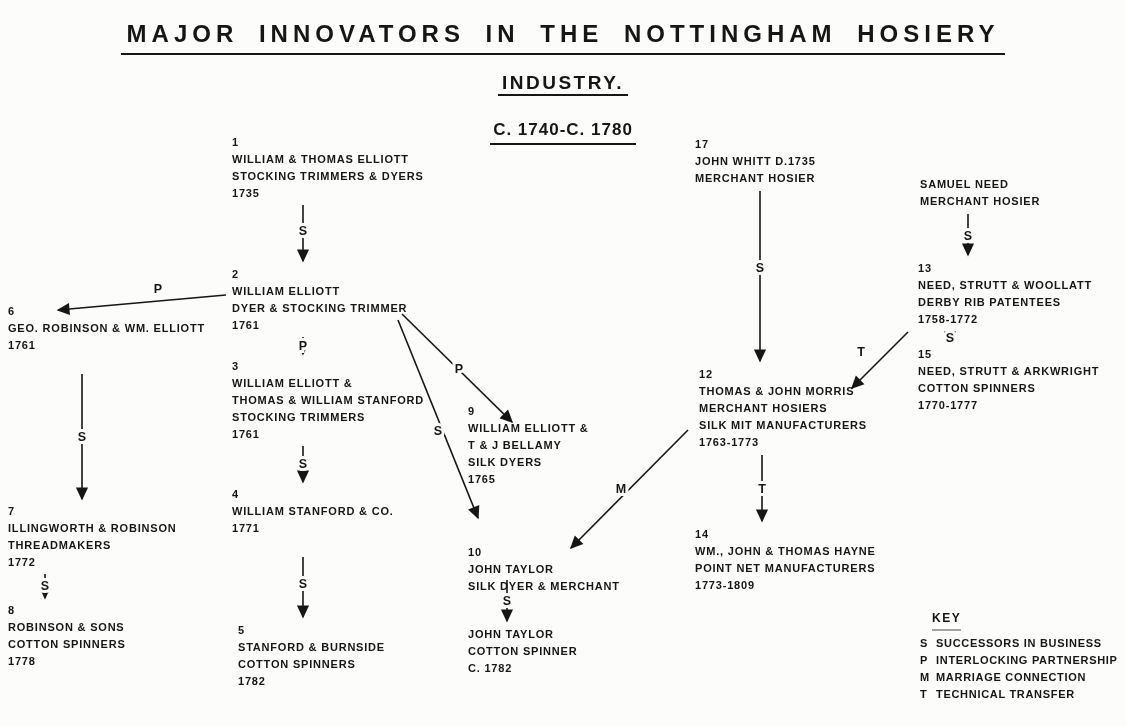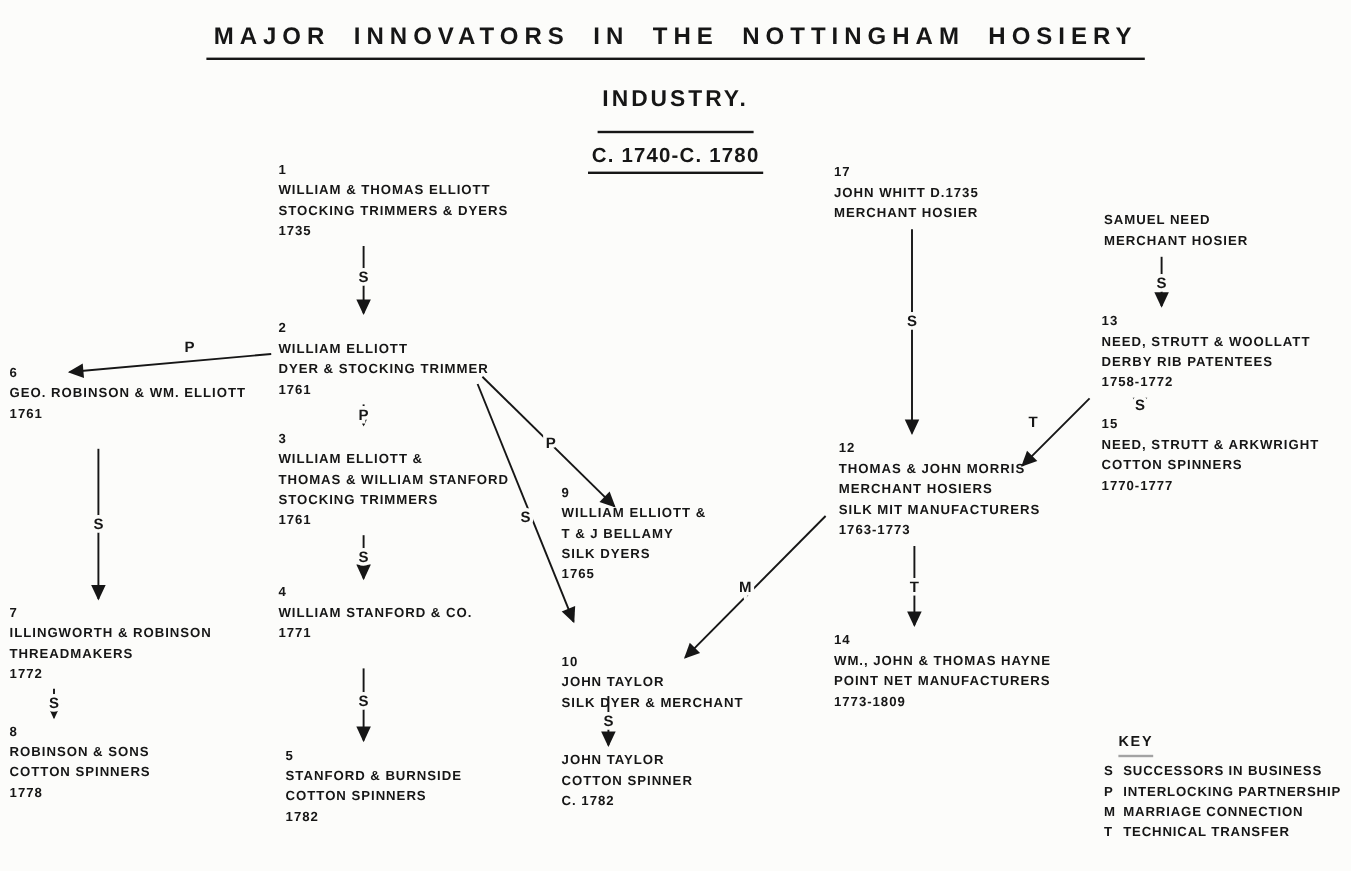--- a/index.html
+++ b/index.html
@@ -4,22 +4,22 @@
 <style>
   * { margin:0; padding:0; box-sizing:border-box; }
   html,body { background:#d8d8d8; }
   #page {
     position:relative; width:1126px; height:726px; margin:0 auto;
     background:#fcfcfa; color:#161616; overflow:hidden;
     font-family:"Liberation Sans", sans-serif;
   }
   .title-row { position:absolute; left:0; width:100%; text-align:center; }
   .title-row span { display:inline-block; font-weight:700; border-bottom:2.5px solid #161616; }
-  .t1 span { font-size:20px; letter-spacing:5px; word-spacing:9px; padding:0 6px 5px; }
-  .t2 span { font-size:19px; letter-spacing:2.5px; padding:0 4px 15px; }
+  .t1 span { font-size:24px; letter-spacing:5px; word-spacing:9px; padding:0 6px 5px; }
+  .t2 span { font-size:19px; letter-spacing:2.5px; padding:0 4px 0; }
   .t3 span { font-size:17px; letter-spacing:1px; padding:0 3px 3px; }
   .node {
     position:absolute; font-size:11px; font-weight:700; line-height:17px;
     letter-spacing:0.8px; white-space:nowrap;
   }
   .edges-svg { position:absolute; left:0; top:0; }
   .elabel {
     font-family:"Liberation Sans", sans-serif; font-size:12.5px; font-weight:700;
     fill:#161616; stroke:#fcfcfa; stroke-width:6px; paint-order:stroke;
     text-anchor:middle; dominant-baseline:central;

